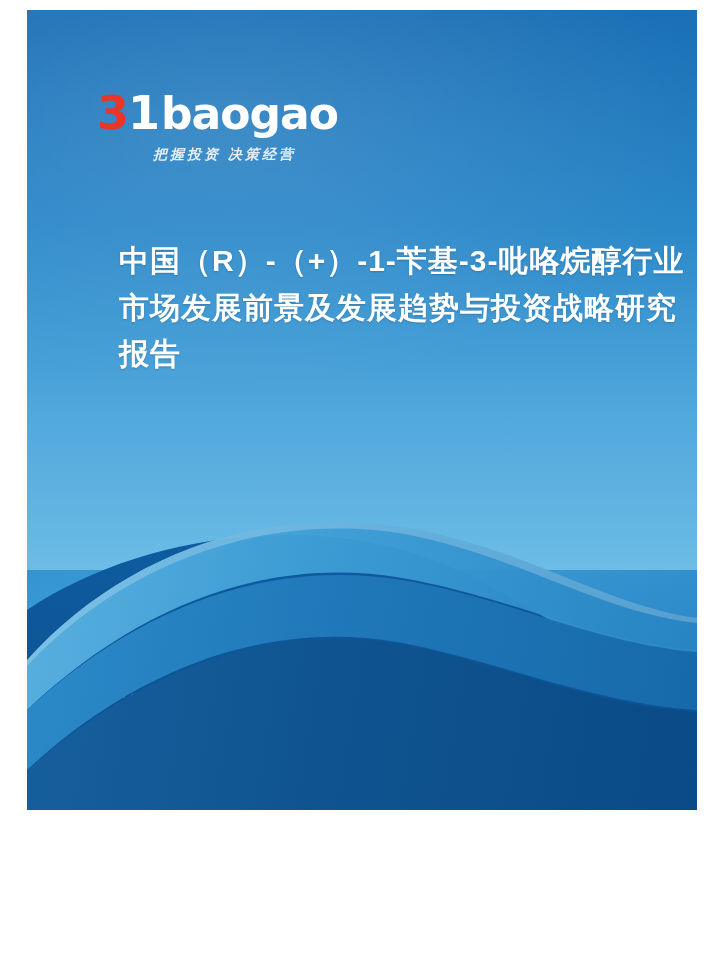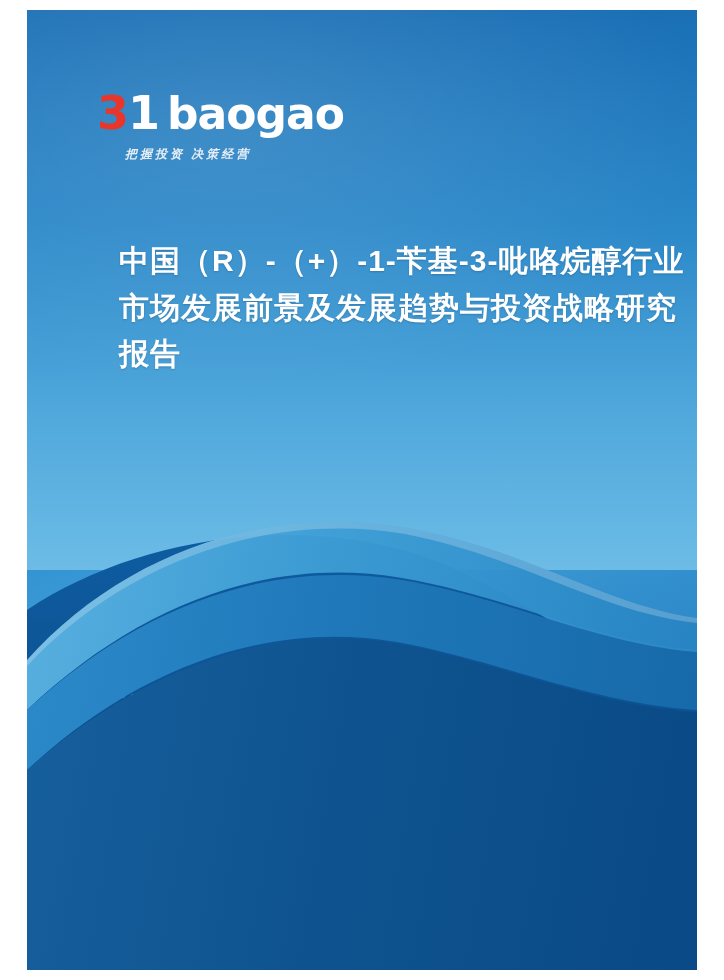--- a/index.html
+++ b/index.html
@@ -6,21 +6,21 @@
     margin: 0;
     padding: 0;
     background: #ffffff;
   }
   body {
     font-family: "Liberation Sans", sans-serif;
   }
   .page {
     position: relative;
     width: 724px;
-    height: 980px;
+    height: 810px;
     overflow: hidden;
     background: #ffffff;
   }
   
   .cover {
     position: absolute;
     left: 27px;
     top: 10px;
     width: 670px;
     height: 960px;
@@ -111,28 +111,28 @@
     font-weight: bold;
     line-height: 1;
     font-family: "DejaVu Sans", sans-serif;
   }
   .logo-31 .red {
     color: #e8372a;
   }
   .logo-word {
     font-size: 44px;
     line-height: 1;
-    margin-left: 8px;
+    margin-left: 2px;
     font-family: "DejaVu Sans", sans-serif;
   }
   .logo-sub {
     margin-top: 10px;
-    margin-left: 28px;
+    margin-left: 56px;
     color: #e8eef7;
-    font-size: 12px;
+    font-size: 14px;
     letter-spacing: 3px;
     font-weight: bold;
     font-style: italic;
   }
 
   
   .title {
     position: absolute;
     left: 92px;
     top: 228px;

